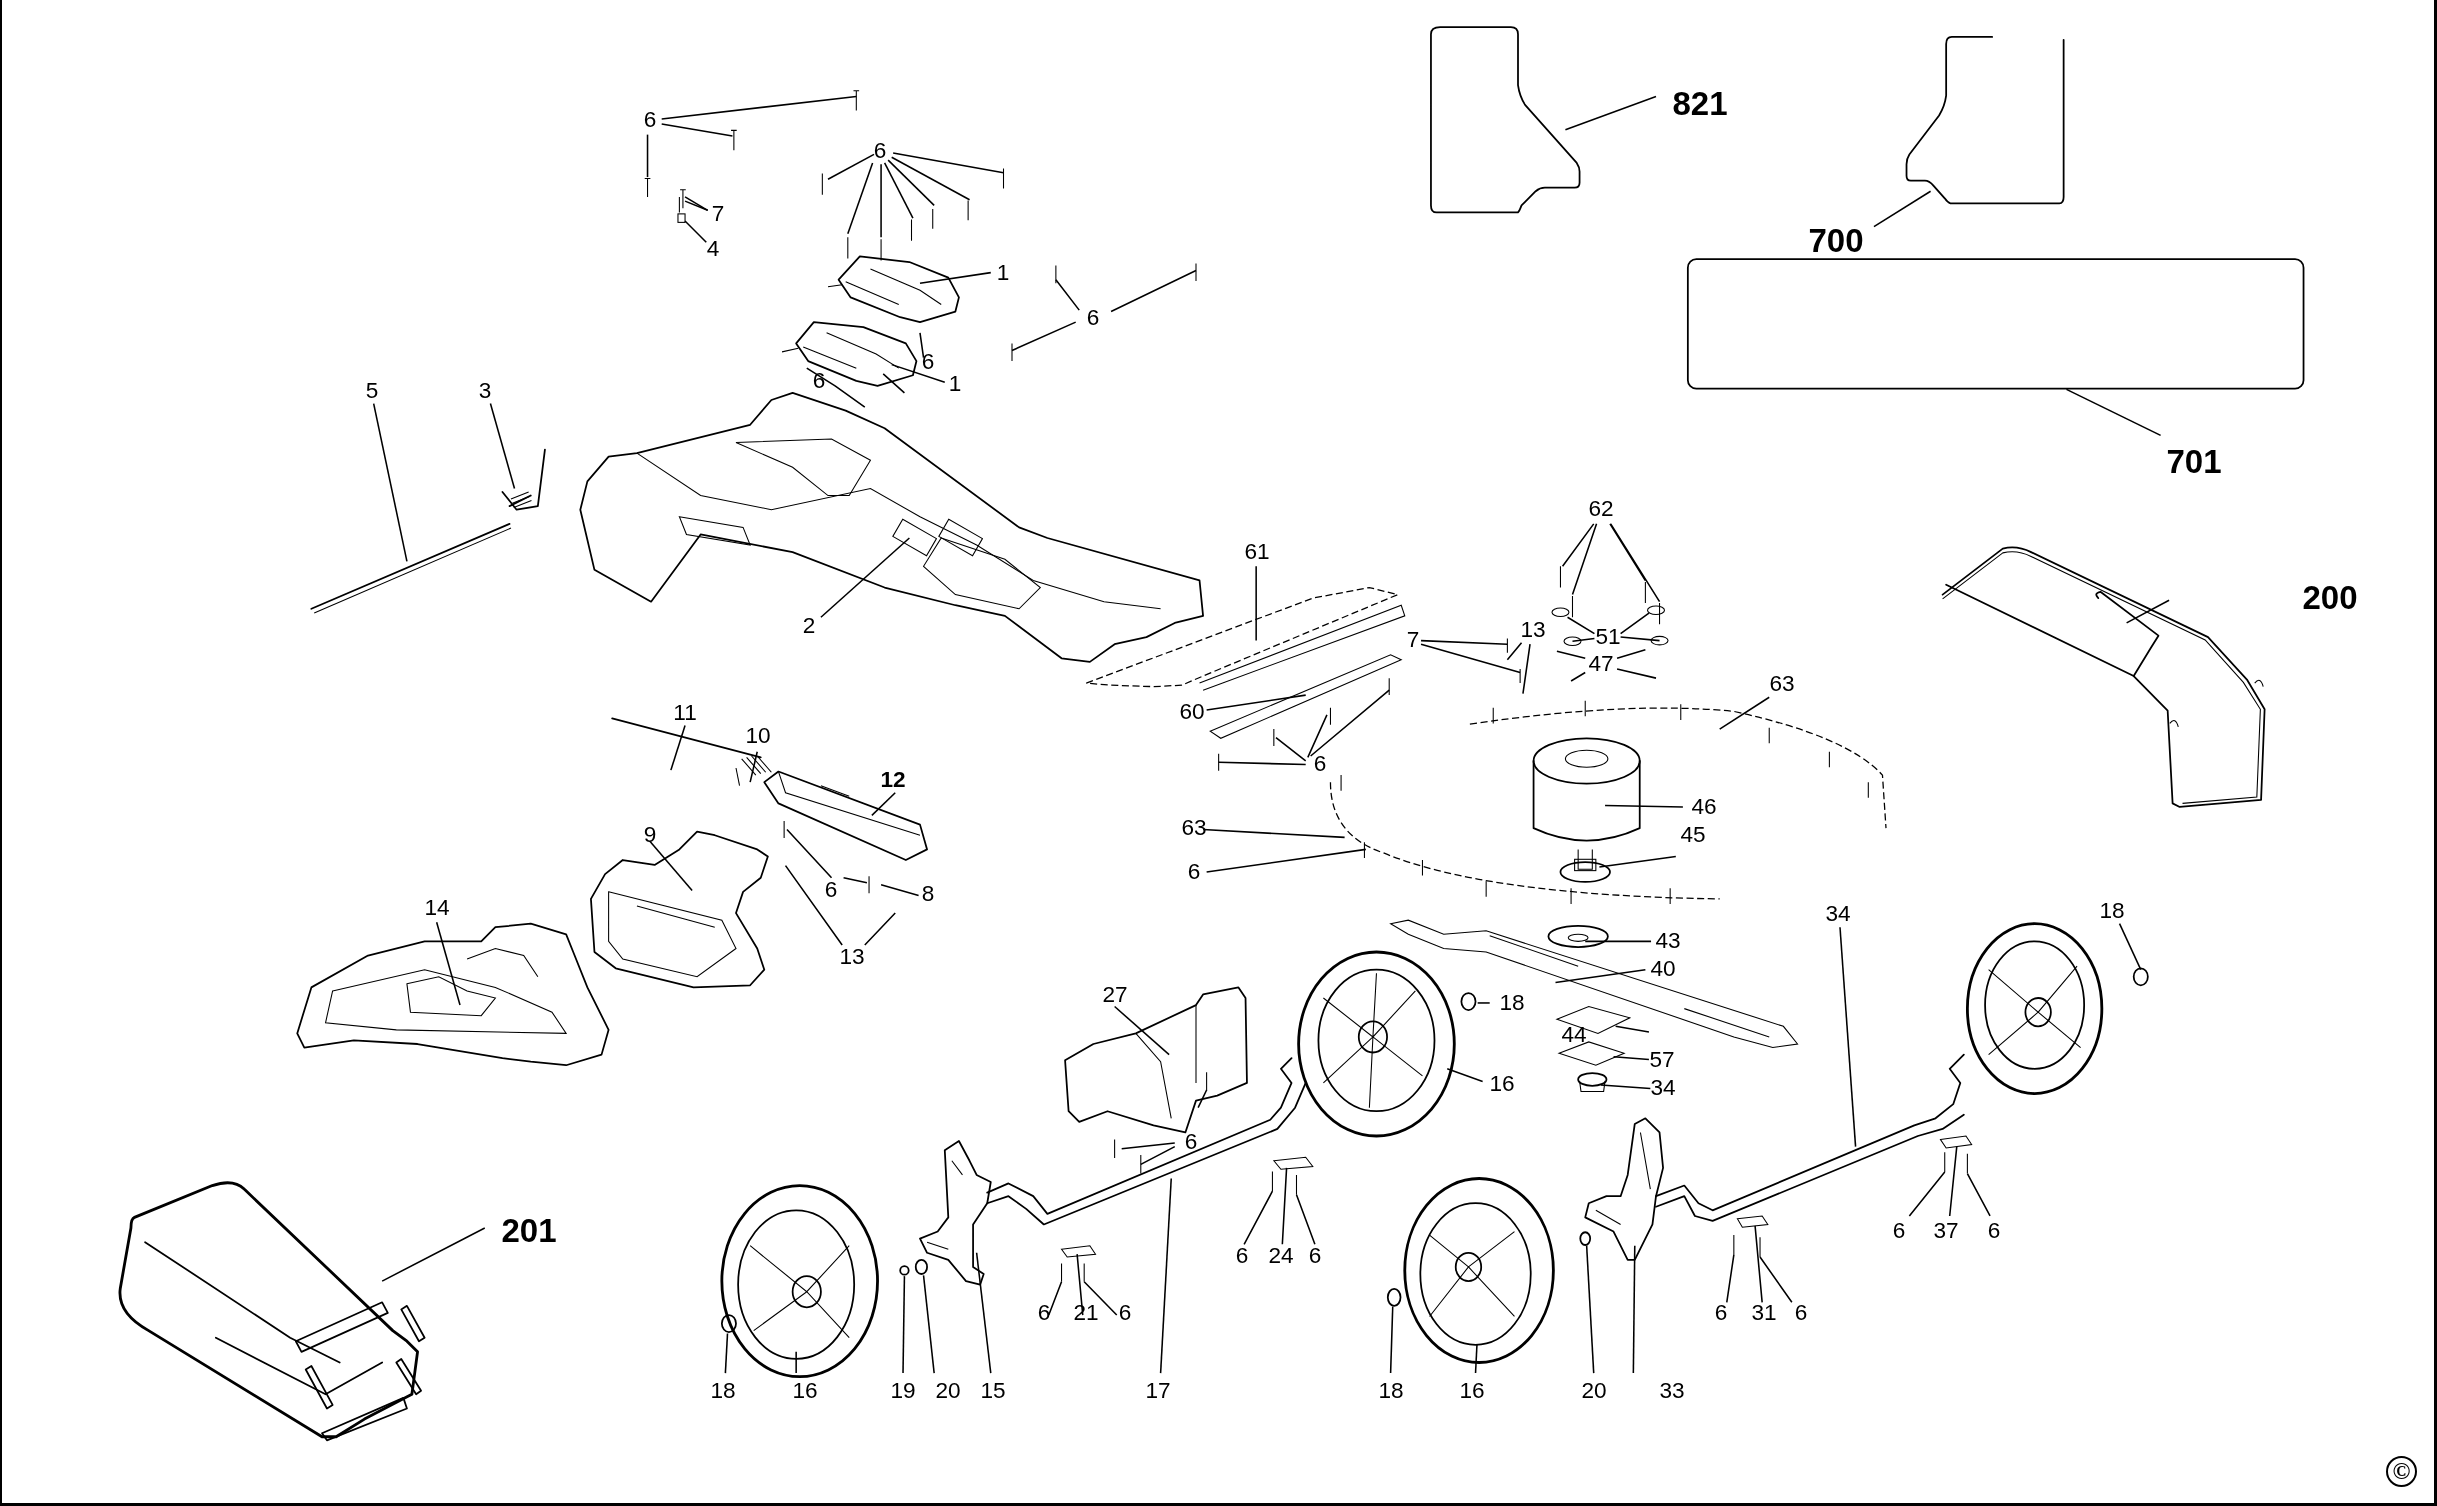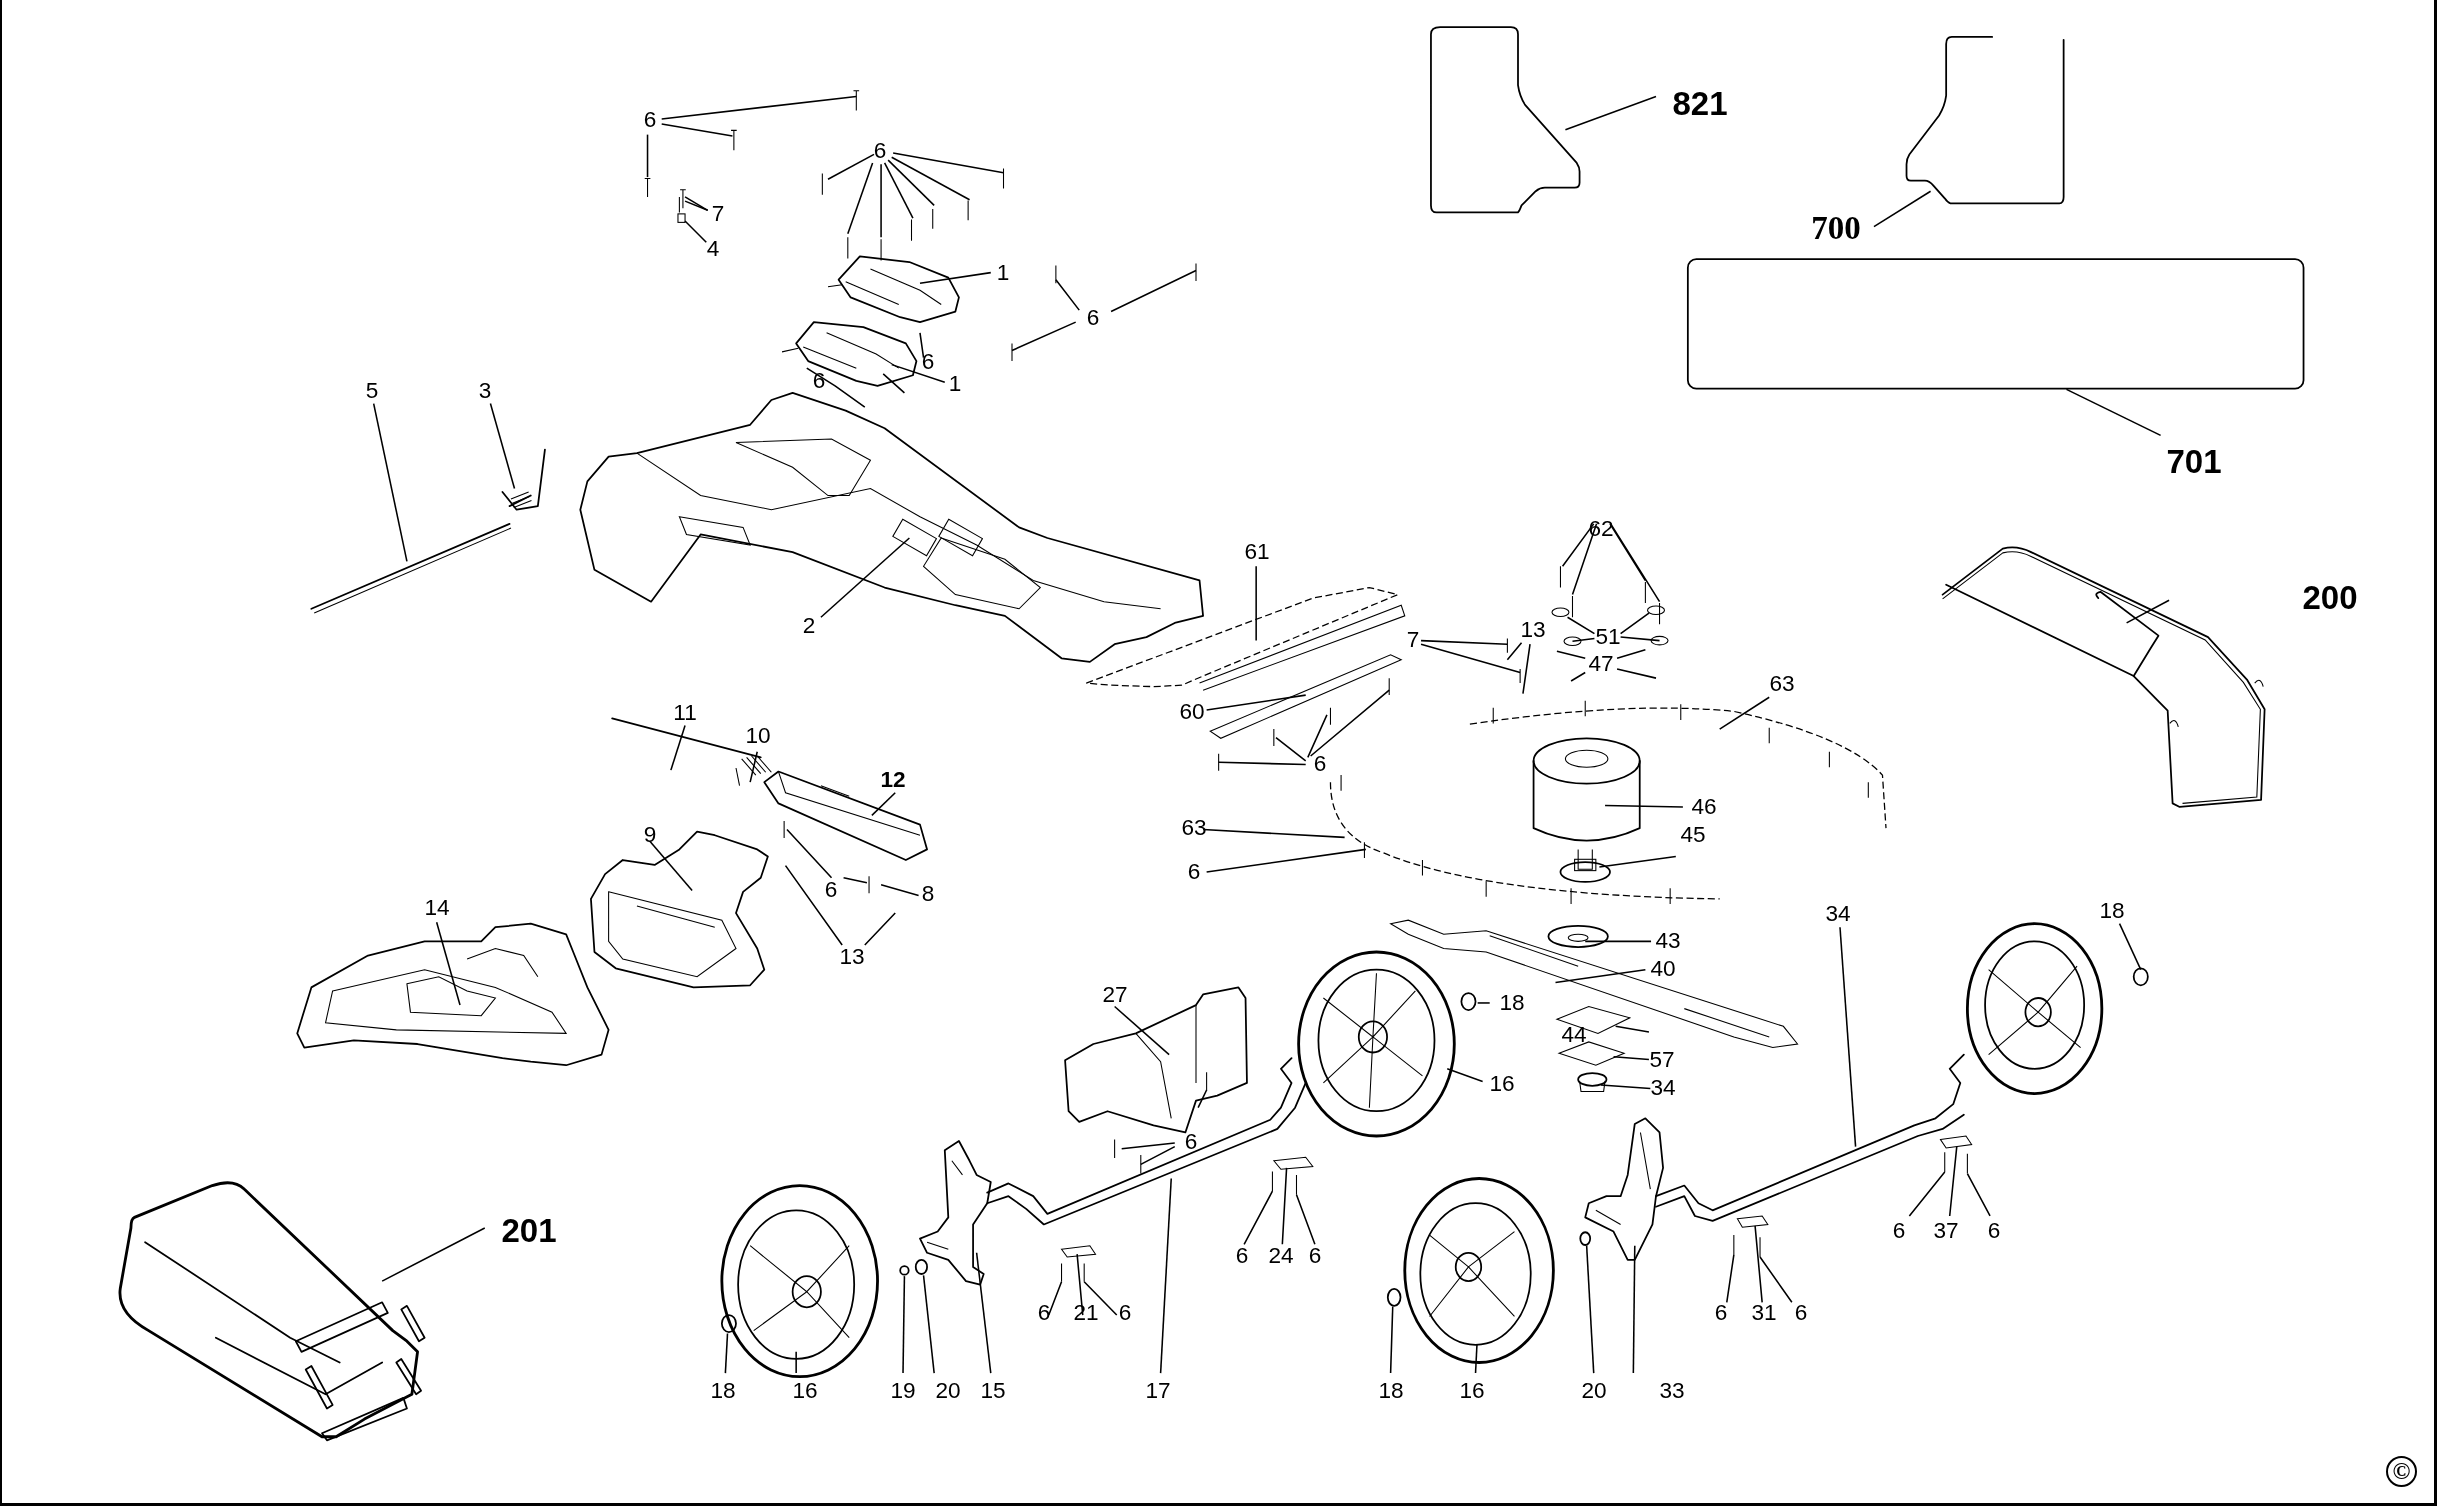--- a/index.html
+++ b/index.html
@@ -327,21 +327,21 @@
       <div class="callout std" style="left: 928px; top: 362px;">6</div>
       <div class="callout std" style="left: 955px; top: 384px;">1</div>
       <div class="callout std" style="left: 819px; top: 381px;">6</div>
       <div class="callout std" style="left: 1093px; top: 318px;">6</div>
       <div class="callout std" style="left: 372px; top: 391px;">5</div>
       <div class="callout std" style="left: 485px; top: 391px;">3</div>
       <div class="callout std" style="left: 809px; top: 626px;">2</div>
       <div class="callout std" style="left: 1257px; top: 552px;">61</div>
       <div class="callout std" style="left: 1192px; top: 712px;">60</div>
       <div class="callout std" style="left: 1320px; top: 764px;">6</div>
-      <div class="callout std" style="left: 1601px; top: 509px; margin-top: 20px;">62</div>
+      <div class="callout std" style="left: 1601px; top: 509px;">62</div>
       <div class="callout std" style="left: 1608px; top: 637px;">51</div>
       <div class="callout std" style="left: 1601px; top: 664px;">47</div>
       <div class="callout std" style="left: 1413px; top: 640px;">7</div>
       <div class="callout std" style="left: 1533px; top: 630px;">13</div>
       <div class="callout std" style="left: 1782px; top: 684px;">63</div>
       <div class="callout std" style="left: 1194px; top: 828px;">63</div>
       <div class="callout std" style="left: 1194px; top: 872px;">6</div>
       <div class="callout std" style="left: 1704px; top: 807px;">46</div>
       <div class="callout std" style="left: 1693px; top: 835px;">45</div>
       <div class="callout std" style="left: 1668px; top: 941px;">43</div>
@@ -379,21 +379,21 @@
       <div class="callout std" style="left: 805px; top: 1391px;">16</div>
       <div class="callout std" style="left: 903px; top: 1391px;">19</div>
       <div class="callout std" style="left: 948px; top: 1391px;">20</div>
       <div class="callout std" style="left: 993px; top: 1391px;">15</div>
       <div class="callout std" style="left: 1158px; top: 1391px;">17</div>
       <div class="callout std" style="left: 1391px; top: 1391px;">18</div>
       <div class="callout std" style="left: 1472px; top: 1391px;">16</div>
       <div class="callout std" style="left: 1594px; top: 1391px;">20</div>
       <div class="callout std" style="left: 1632px; top: 1391px; margin-left: 40px;">33</div>
       <div class="callout bold" style="left: 1700px; top: 103px;">821</div>
-      <div class="callout bold" style="left: 1836px; top: 228px; font-family: Liberation Serif, serif;">700</div>
+      <div class="callout bold" style="left: 1836px; top: 240px;">700</div>
       <div class="callout bold" style="left: 2194px; top: 461px;">701</div>
       <div class="callout bold" style="left: 2330px; top: 597px;">200</div>
       <div class="callout bold" style="left: 529px; top: 1230px;">201</div>
     </div>
 
   <div class="copyright">©</div>
 </div>
 
 
 </body></html>

